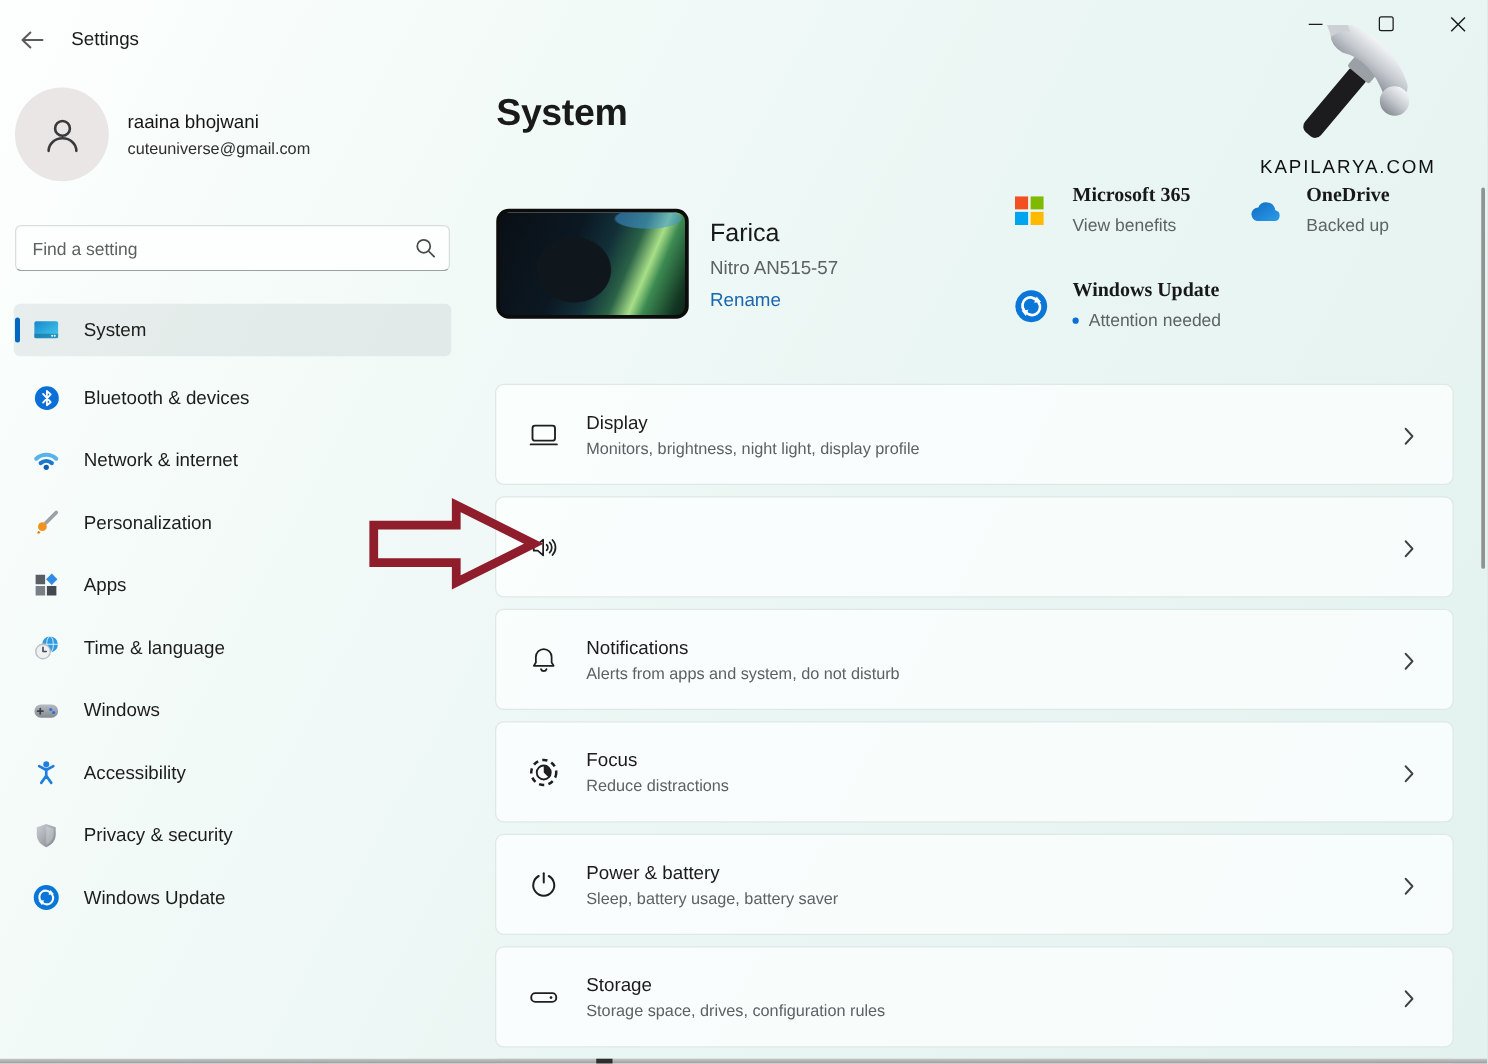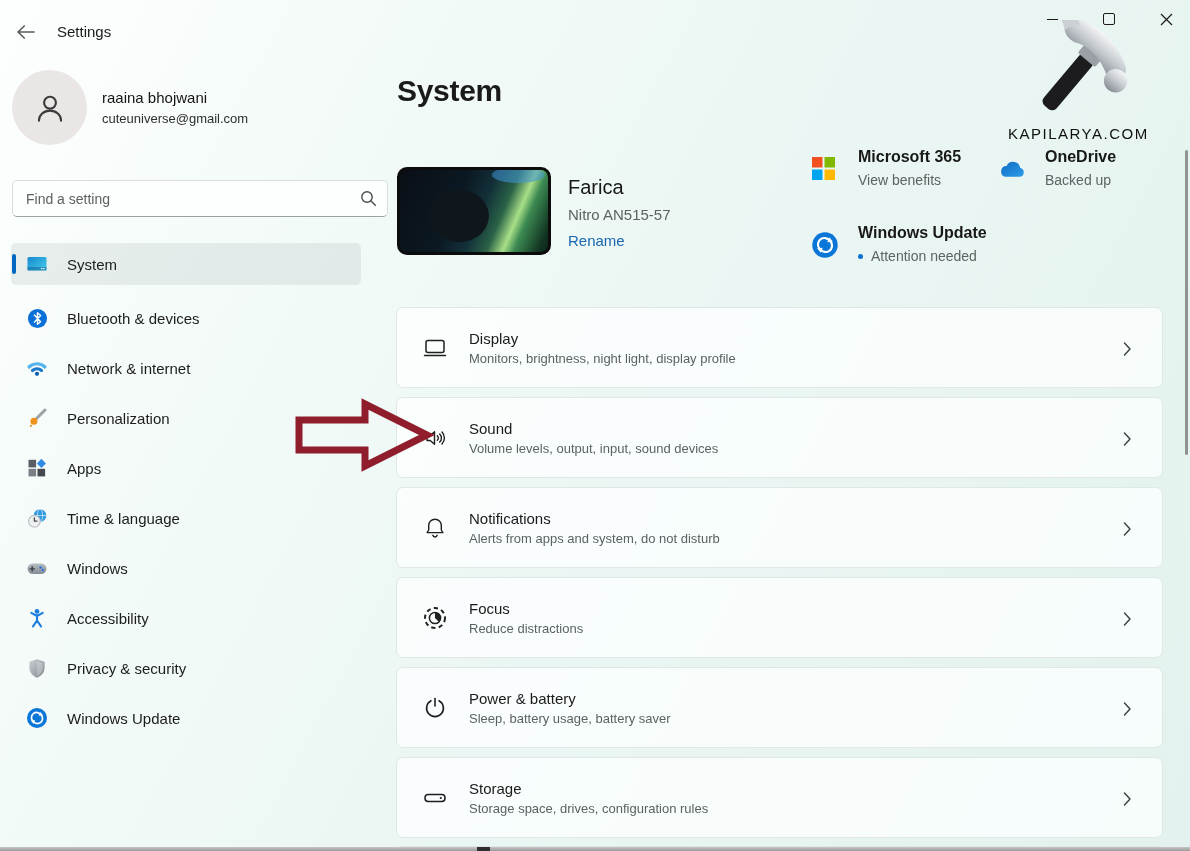--- a/index.html
+++ b/index.html
@@ -16,21 +16,21 @@
   .wb-min{left:1030px;} .wb-max{left:1087px;} .wb-close{left:1144px;}
   .glyph-min{width:11px;height:0;border-top:1.4px solid #1b1b1b;}
   .glyph-max{width:10px;height:10px;border:1.3px solid #1b1b1b;border-radius:2px;}
   
   .hammer{position:absolute;left:1022px;top:20px;width:118px;height:104px;}
   .wm-text{position:absolute;left:1008px;top:125px;width:140px;text-align:center;font-size:15px;font-weight:500;letter-spacing:1.5px;color:#101010;}
   
   .avatar{position:absolute;left:12px;top:70px;width:75px;height:75px;border-radius:50%;background:#e9e6e5;display:flex;align-items:center;justify-content:center;}
   .profile-name{position:absolute;left:102px;top:89px;font-size:15px;font-weight:400;color:#151515;}
   .profile-email{position:absolute;left:102px;top:111px;font-size:13px;color:#2e2e2e;}
-  .search-wrap{position:absolute;left:12px;top:180px;width:376px;height:37px;}
+  .search-wrap{position:absolute;left:12px;top:180px;width:348px;height:37px;}
   .search-input{width:100%;height:100%;box-sizing:border-box;border:1px solid #d9dedd;border-bottom-color:#9aa3a0;border-radius:5px;background:#fdfffe;padding:0 34px 0 13px;font-family:"Liberation Sans",sans-serif;font-size:14px;color:#444;outline:none;}
   .search-input::placeholder{color:#5c6160;opacity:1;}
   .search-ic{position:absolute;right:11px;top:10px;}
   .nav{position:absolute;left:11px;top:243px;width:350px;}
   .nav-item{position:relative;height:50px;display:flex;align-items:center;cursor:pointer;border-radius:5px;}
   .nav-item.selected{background:rgba(128,148,146,0.15);height:42px;margin-bottom:8px;}
   .nav-item.selected::before{content:"";position:absolute;left:1px;top:11px;width:3.5px;height:20px;border-radius:2px;background:#0067c0;}
   .nav-ic{width:22px;height:22px;margin-left:15px;flex:0 0 22px;display:flex;align-items:center;justify-content:center;}
   .nav-label{margin-left:19px;font-size:15px;color:#1d1d1d;}
   
@@ -38,21 +38,21 @@
   .dev-thumb{position:absolute;left:397px;top:167px;width:148px;height:82px;border-radius:10px;border:3px solid #0c0c0c;overflow:hidden;
     background:
       radial-gradient(46px 14px at 80% 6%, rgba(64,150,214,0.55) 0 55%, rgba(64,150,214,0) 60%),
       radial-gradient(52px 46px at 40% 56%, #10171c 0 56%, rgba(16,23,28,0) 58%),
       linear-gradient(113deg,#0a0f15 0%,#0b1822 38%,#123039 54%,#2a6247 66%,#a8df87 75%,#3c8a52 81%,#133723 94%,#0c2418 100%);
   }
   .dev-name{position:absolute;left:568px;top:176px;font-size:20px;font-weight:400;color:#181818;}
   .dev-model{position:absolute;left:568px;top:206px;font-size:15px;color:#5c6261;}
   .dev-rename{position:absolute;left:568px;top:232px;font-size:15px;color:#1a66b0;cursor:pointer;}
   .status-icon{position:absolute;}
-  .st-title{font-size:16px;font-weight:700;color:#181818;}
+  .st-title{font-size:16px;font-weight:700;color:#181818;font-family:Liberation Serif, serif;}
   .st-sub{margin-top:6px;font-size:14px;color:#5d6362;}
   .st-text{position:absolute;}
   .bullet{display:inline-block;width:5px;height:5px;border-radius:50%;background:#0a6fd6;margin-right:8px;vertical-align:2px;}
   
   .cards{position:absolute;left:396px;top:307px;width:767px;display:flex;flex-direction:column;gap:9px;}
   .card{position:relative;height:81px;background:rgba(253,255,255,0.78);border:1px solid #dfe8e5;border-radius:7px;box-sizing:border-box;display:flex;align-items:center;cursor:pointer;}
   .card-ic{width:26px;height:26px;margin-left:25px;flex:0 0 26px;}
   .card-text{margin-left:21px;}
   .card-title{font-size:15px;color:#1b1b1b;}
   .card-sub{margin-top:4px;font-size:13px;color:#5c6261;}
@@ -322,24 +322,20 @@
       <svg class="card-chev" width="26" height="26" viewBox="0 0 26 26">
           <path d="M10.5 7 l5.5 6 -5.5 6" stroke="#3f4442" stroke-width="1.5" fill="none" stroke-linecap="round" stroke-linejoin="round"></path>
         </svg>
     </div>
 
     <div class="card">
       <svg class="card-ic" viewBox="0 0 26 26">
         <path d="M5 10.5 v5 h3.2 l4.3 3.8 V6.7 L8.2 10.5 Z" stroke="#1f1f1f" stroke-width="1.4" fill="none" stroke-linejoin="round"></path>
         <path d="M15.3 10.8 a2.9 2.9 0 0 1 0 4.4 M17.7 8.9 a5.7 5.7 0 0 1 0 8.2 M20 7 a8.7 8.7 0 0 1 0 12" stroke="#1f1f1f" stroke-width="1.4" fill="none" stroke-linecap="round"></path>
       </svg>
-      <div class="card-text">
-        <div class="card-title">Sound</div>
-        <div class="card-sub">Volume levels, output, input, sound devices</div>
-      </div>
       <svg class="card-chev" width="26" height="26" viewBox="0 0 26 26">
           <path d="M10.5 7 l5.5 6 -5.5 6" stroke="#3f4442" stroke-width="1.5" fill="none" stroke-linecap="round" stroke-linejoin="round"></path>
         </svg>
     </div>
 
     <div class="card">
       <svg class="card-ic" viewBox="0 0 26 26">
         <path d="M13 4.2 a6.3 6.3 0 0 1 6.3 6.3 V15 l1.6 2.6 H5.1 L6.7 15 v-4.5 A6.3 6.3 0 0 1 13 4.2 Z" stroke="#1f1f1f" stroke-width="1.4" fill="none" stroke-linejoin="round"></path>
         <path d="M10.8 20.3 a2.3 2.3 0 0 0 4.4 0" stroke="#1f1f1f" stroke-width="1.4" fill="none" stroke-linecap="round"></path>
       </svg>

